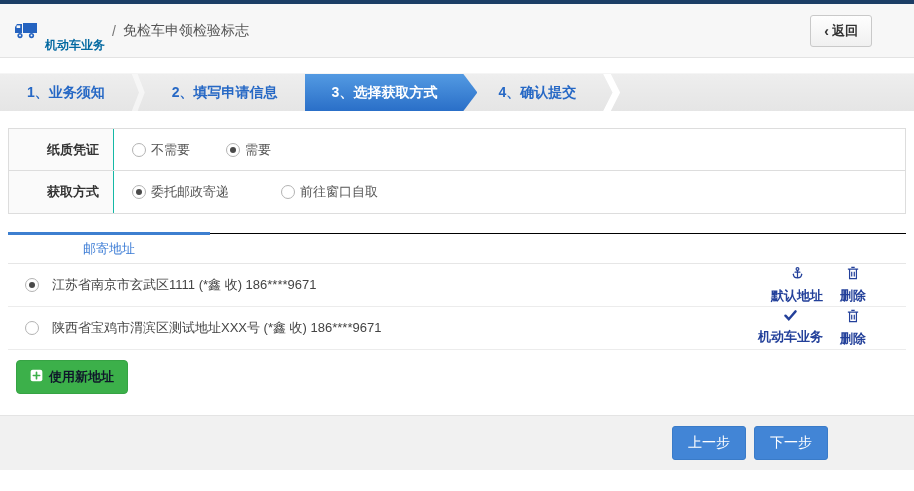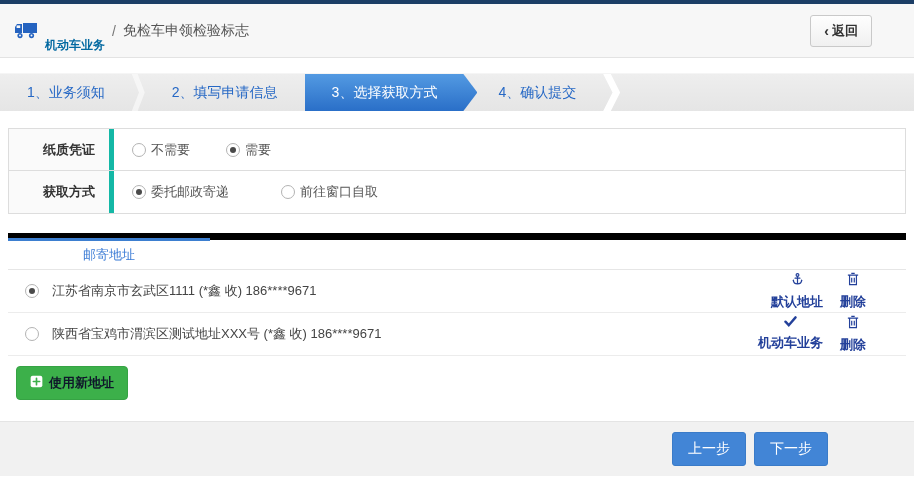--- a/index.html
+++ b/index.html
@@ -17,44 +17,44 @@
   .crumb-sep { color:#777; font-size:14px; }
   .subtitle { color:#555; font-size:14px; }
   .back-btn { display:flex; align-items:center; gap:3px; padding:6px 13px;
               background:linear-gradient(#fefefe,#f0f0f0); border:1px solid #c9c9c9; border-radius:3px;
               font-size:13px; color:#333; font-weight:bold; cursor:pointer;
               font-family:inherit; }
   .back-chev { font-size:14px; font-weight:bold; line-height:1; }
 
   .steps { margin-top:15px; height:38px; background:linear-gradient(#eeeeee,#e5e5e5);
            display:flex; align-items:stretch; border-top:1px solid #f5f5f5; }
-  .step { display:flex; align-items:center; padding:0 27px; color:#2668c5; font-weight:normal;
+  .step { display:flex; align-items:center; padding:0 27px; color:#2668c5; font-weight:bold;
           font-size:14px; cursor:pointer; white-space:nowrap; }
   .step.active { background:linear-gradient(#539ae2,#2a6fc8); color:#fff;
                  clip-path:polygon(0 0, calc(100% - 14px) 0, 100% 50%, calc(100% - 14px) 100%, 0 100%);
                  padding-right:40px; margin-right:-6px; }
   .band-chev { width:13px; background:rgba(255,255,255,.55); flex:none;
                clip-path:polygon(0 0,45% 0,100% 50%,45% 100%,0 100%,55% 50%); }
   .band-chev.white { background:#fff; width:17px; }
 
   .form-table { margin:17px 8px 0; border:1px solid #ddd; background:#fff; }
   .form-row { display:flex; border-bottom:1px solid #ddd; height:42px; }
   .form-row:last-child { border-bottom:none; }
-  .form-label { width:105px; background:#fafafa; border-right:5px solid #14b8a6; flex:none;
+  .form-label { width:105px; background:#fafafa; border-right:1px solid #14b8a6; flex:none;
                 display:flex; align-items:center; justify-content:flex-end; padding-right:14px;
                 font-weight:bold; color:#333; }
   .form-content { flex:1; display:flex; align-items:center; padding-left:18px; gap:36px; }
   .form-content.wide-gap { gap:52px; }
   .radio { display:flex; align-items:center; gap:5px; color:#555; cursor:pointer; }
   .rb { width:14px; height:14px; border-radius:50%; border:1px solid #b3b3b3; background:#fff;
         display:inline-block; position:relative; flex:none; }
   .rb.checked::after { content:""; position:absolute; left:3px; top:3px; width:6px; height:6px;
                        border-radius:50%; background:#4a4a4a; }
 
-  .address-panel { margin:19px 8px 0; border-top:7px solid #000000; position:relative; }
+  .address-panel { margin:19px 8px 0; border-top:1px solid #000000; position:relative; }
   .blue-tab-bar { position:absolute; top:-2px; left:0; width:202px; height:3px; background:#3d7fd0; }
   .tab-row { height:30px; border-bottom:1px solid #e6e6e6; display:flex; }
   .tab { width:202px; text-align:center; line-height:30px; color:#3a7bd5; cursor:pointer; }
   .addr-row { height:43px; display:flex; align-items:center; padding:0 40px 0 17px;
               border-bottom:1px solid #ececec; }
   .addr-text { margin-left:13px; color:#444; }
   .addr-actions { margin-left:auto; display:flex; gap:17px; }
   .action { display:flex; align-items:center; gap:4px; color:#23409a; cursor:pointer;
             text-decoration:none; font-size:13px; font-weight:bold;flex-direction:column; }
   .action svg { flex:none; }

